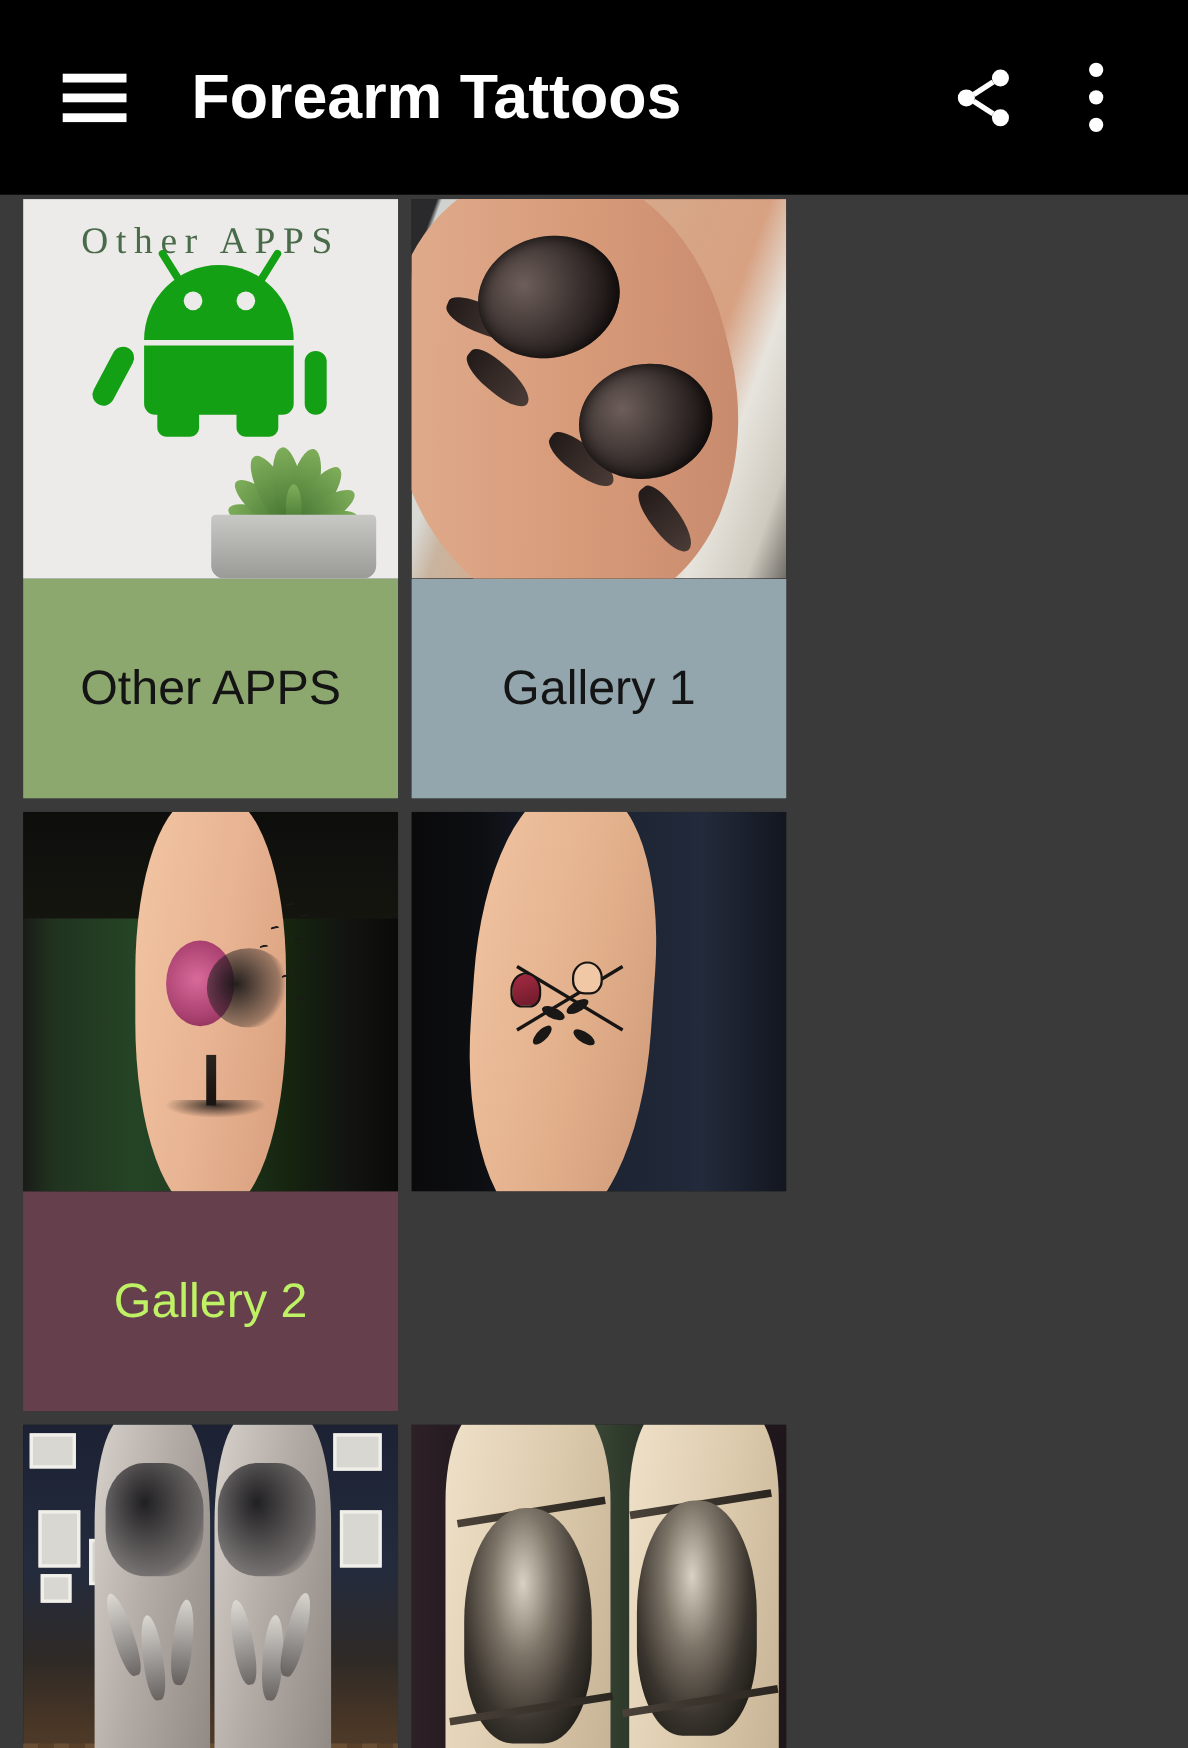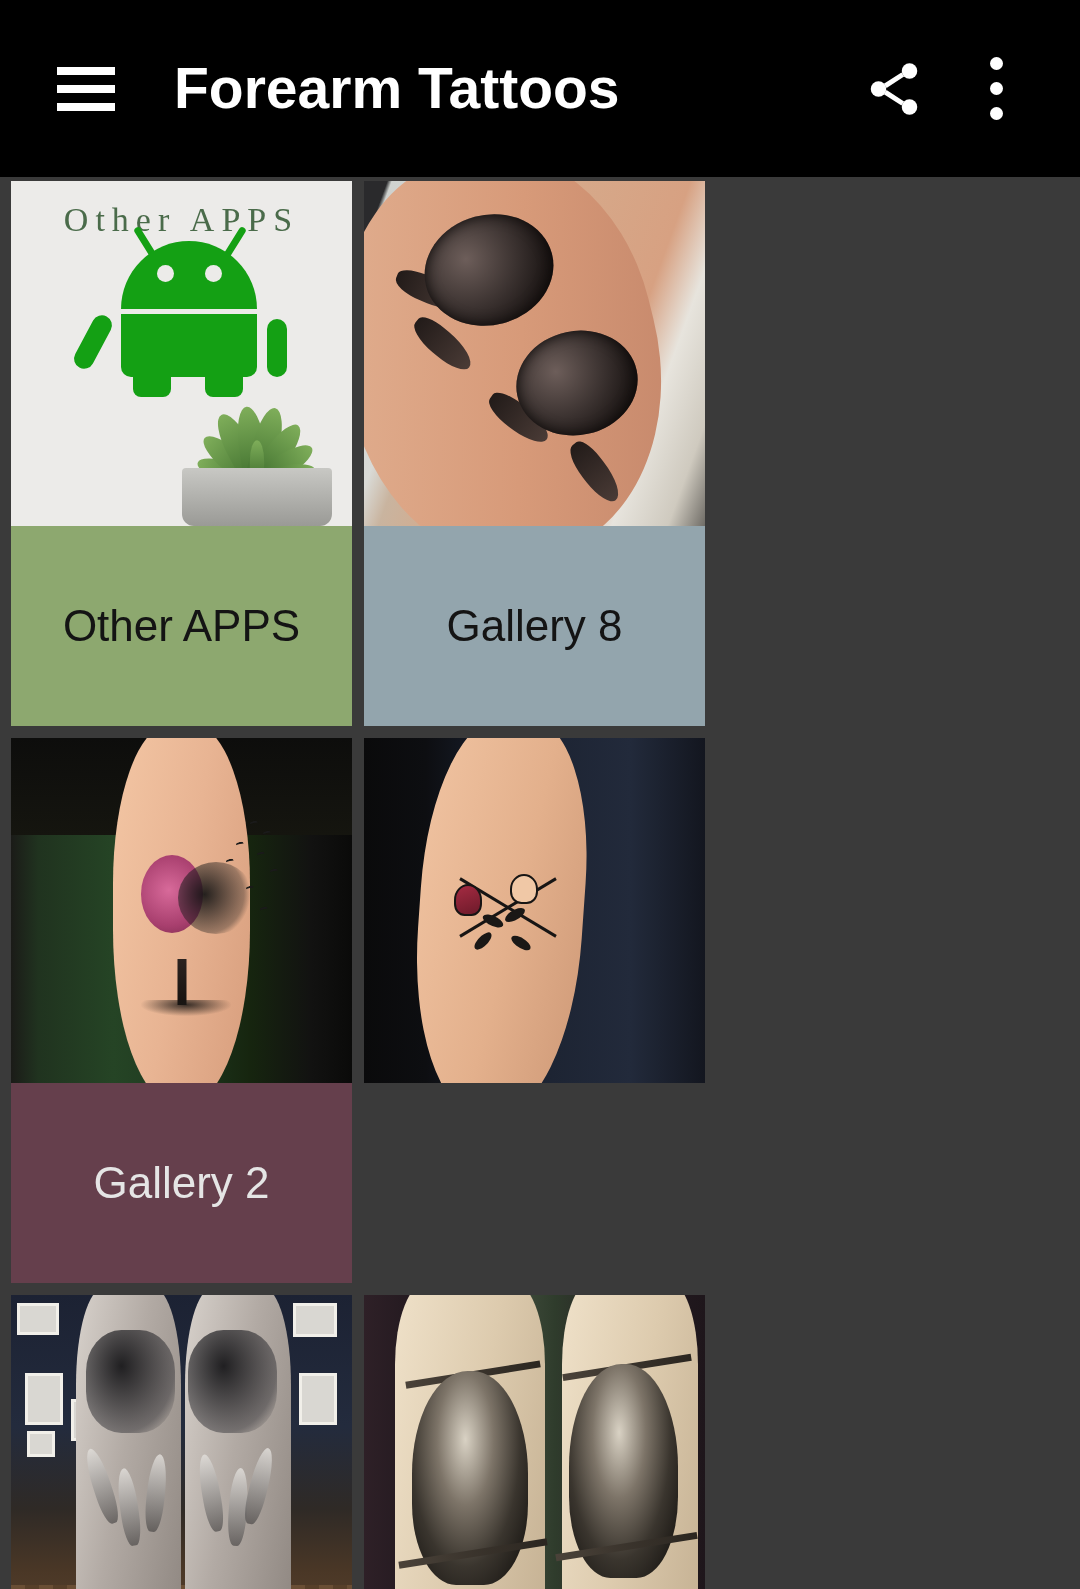--- a/index.html
+++ b/index.html
@@ -92,21 +92,21 @@
     background: #ffffff;
   }
 
   
   .grid {
     position: absolute;
     top: 177px;
     left: 0;
     width: 1080px;
     height: 1412px;
-    padding: 4px 24px 0 11px;
+    padding: 4px 24px 0 21px;
     display: flex;
     flex-wrap: wrap;
     gap: 12px;
     align-content: flex-start;
     overflow: hidden;
   }
 
   .tile {
     width: 341px;
     height: 545px;
@@ -388,21 +388,21 @@
           <div class="g1-bg"></div>
           <div class="g1-arm"></div>
           <div class="g1-leaf" style="left:30px;top:96px;transform:rotate(22deg)"></div>
           <div class="g1-leaf" style="left:44px;top:150px;transform:rotate(40deg)"></div>
           <div class="g1-leaf" style="left:120px;top:224px;transform:rotate(36deg)"></div>
           <div class="g1-leaf" style="left:196px;top:278px;transform:rotate(52deg)"></div>
           <div class="g1-rose a"></div>
           <div class="g1-rose b"></div>
         </div>
       </div>
-      <div class="tile-label" style="background: rgb(147, 165, 173); color: rgb(20, 20, 20);">Gallery 8</div>
+      <div class="tile-label" style="background: rgb(147, 165, 173); color: rgb(20, 20, 20);">Gallery 1</div>
     </div>
 
     <div class="tile">
       <div class="tile-thumb">
         <div class="photo">
           <div class="g2-bg"></div>
           <div class="g2-chairtop"></div>
           <div class="g2-arm"></div>
           <div class="g2-canopy"></div>
           <div class="g2-branch"></div>
@@ -411,21 +411,21 @@
           <div class="g2-bird" style="left:70%;top:24%"></div>
           <div class="g2-bird" style="left:74%;top:27%"></div>
           <div class="g2-bird" style="left:66%;top:30%"></div>
           <div class="g2-bird" style="left:72%;top:33%"></div>
           <div class="g2-bird" style="left:63%;top:35%"></div>
           <div class="g2-bird" style="left:76%;top:38%"></div>
           <div class="g2-bird" style="left:69%;top:43%"></div>
           <div class="g2-bird" style="left:73%;top:49%"></div>
         </div>
       </div>
-      <div class="tile-label" style="background: rgb(101, 63, 76); color: #e5e5e5;">Gallery 2</div>
+      <div class="tile-label" style="background: rgb(101, 63, 76); color: #bef264;">Gallery 2</div>
     </div>
 
     <div class="tile">
       <div class="tile-thumb">
         <div class="photo">
           <div class="g3-bg"></div>
           <div class="g3-arm"></div>
           <div class="g3-stem" style="left:88px;top:168px;transform:rotate(31deg)"></div>
           <div class="g3-stem" style="left:88px;top:168px;transform:rotate(-31deg)"></div>
           <div class="g3-lf" style="left:118px;top:178px;transform:rotate(30deg)"></div>

